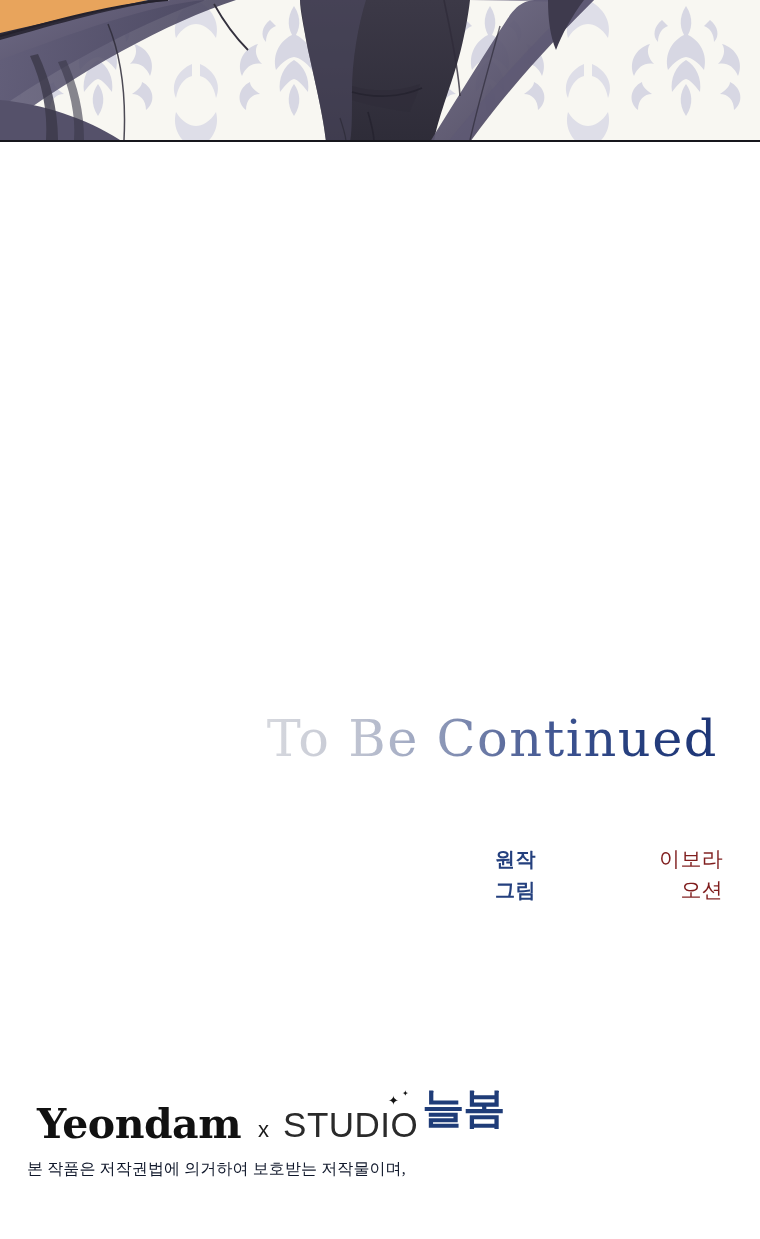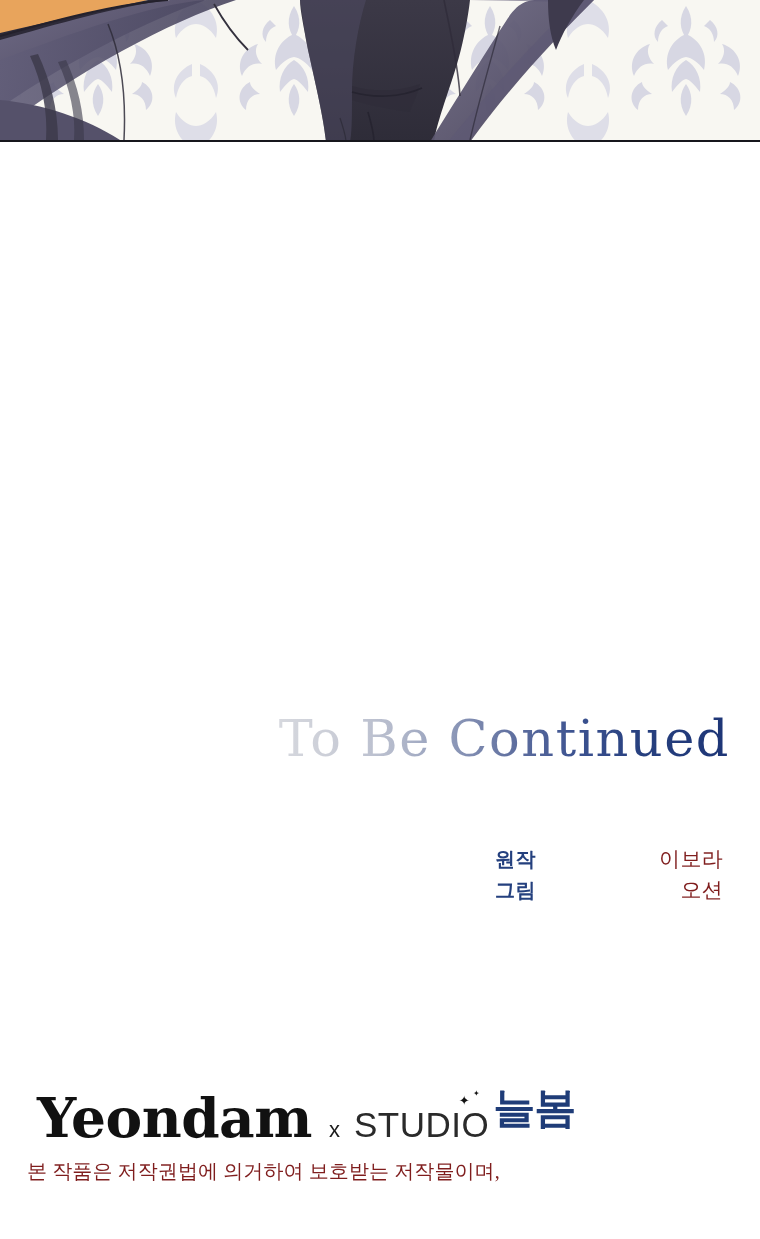--- a/index.html
+++ b/index.html
@@ -36,21 +36,21 @@
   
   #tbc-wrap {
     position: absolute;
     left: 0;
     top: 688px;
     width: 760px;
     height: 80px;
   }
   #tbc-text {
     position: absolute;
-    right: 30px;
+    right: 42px;
     bottom: 0;
     font-family: "DejaVu Serif", "Liberation Serif", serif;
     font-size: 51px;
     font-weight: 400;
     letter-spacing: 1.5px;
     white-space: nowrap;
     background: linear-gradient(to right,
         #d6d8de 0%,
         #c9ccd6 14%,
         #b3b9cb 26%,
@@ -107,21 +107,21 @@
   }
   #logo-row {
     display: flex;
     align-items: flex-end;
     padding-left: 37px;
     height: 56px;
   }
   #logo-yeondam {
     font-family: "DejaVu Serif", "Liberation Serif", serif;
     font-weight: 700;
-    font-size: 55px;
+    font-size: 41px;
     color: #111111;
     line-height: 1;
     letter-spacing: -0.5px;
   }
   #logo-x {
     font-family: "Liberation Sans", "DejaVu Sans", sans-serif;
     font-size: 22px;
     color: #1b1b1b;
     margin: 0 14px 4px 17px;
     line-height: 1;
@@ -161,23 +161,23 @@
     margin-bottom: 16px;
     letter-spacing: -1px;
   }
 
   
   #copyright {
     position: absolute;
     left: 27px;
     top: 1157px;
     width: 600px;
-    color: #7f1d1d;
+    color: #0f172a;
     font-family: "Liberation Serif", "DejaVu Serif", serif;
-    font-size: 20px;
+    font-size: 16px;
     line-height: 1.45;
     letter-spacing: 0.1px;
   }
   #copyright div { white-space: nowrap; }
 </style>
 </head>
 <body>
 
 <div id="comic-panel">
   <svg id="panel-svg" viewBox="0 0 760 142" preserveAspectRatio="none">

